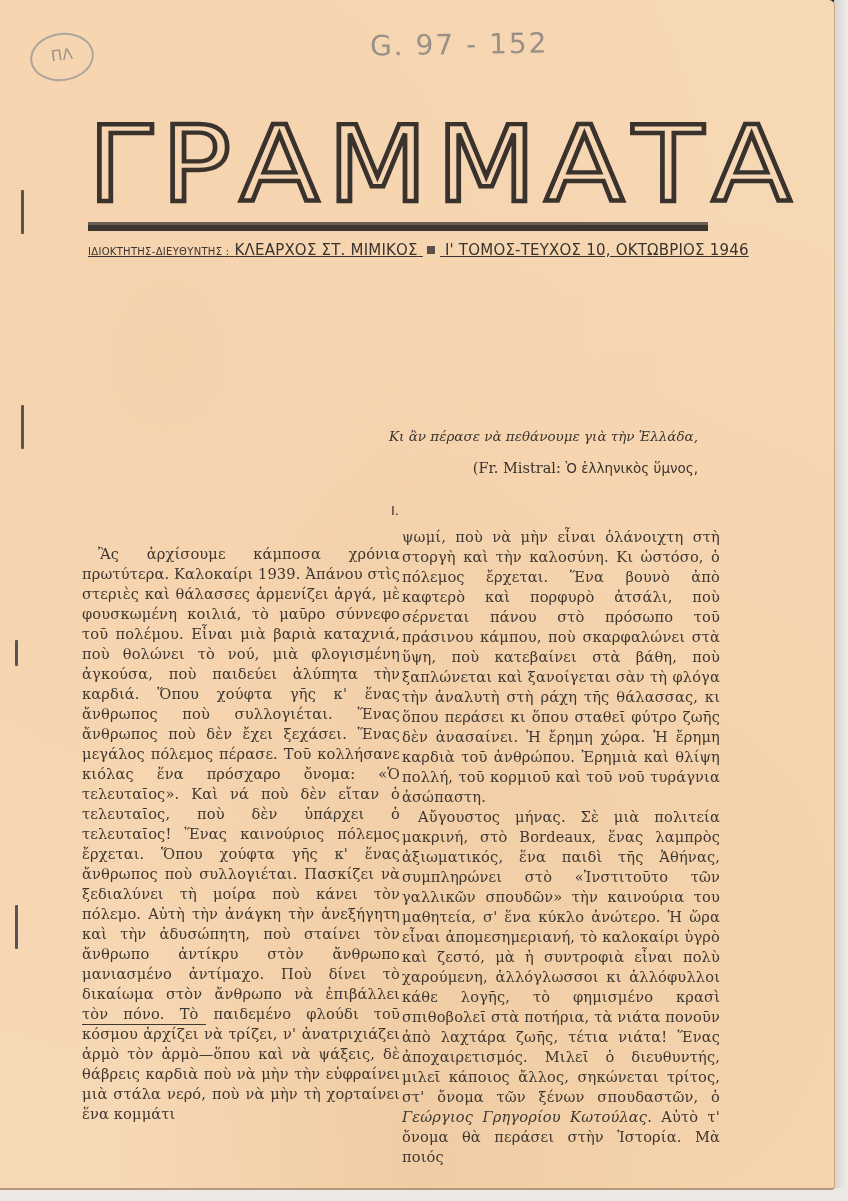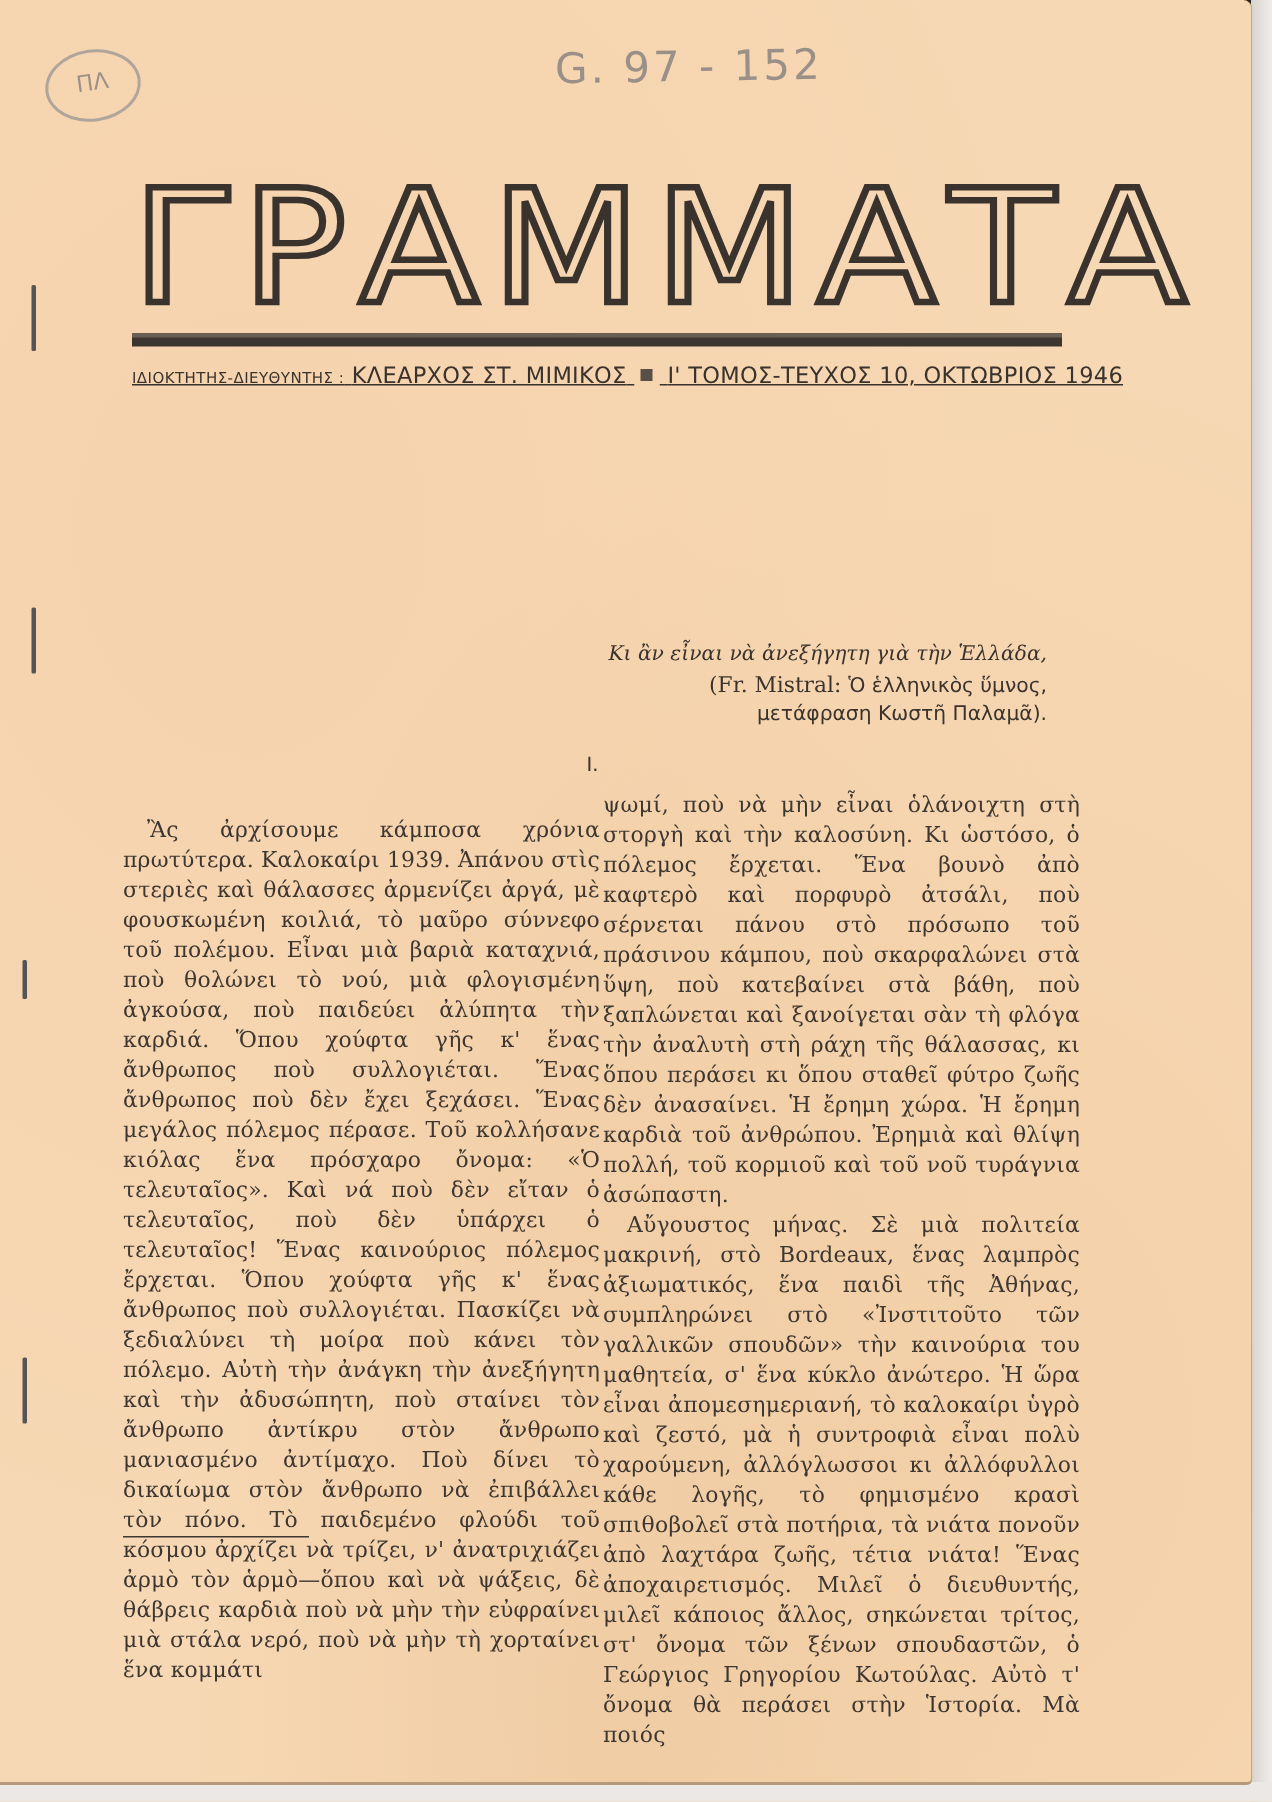--- a/index.html
+++ b/index.html
@@ -167,21 +167,21 @@
       color: #3a332d;
     }
     .epigraph .verse {
       font-style: italic;
       font-size: 13.5px;
       line-height: 17px;
     }
     .epigraph .cite1 {
       font-size: 14.5px;
       line-height: 19px;
-      margin-top: 3px;
+      margin-top: 14px;
     }
     .epigraph .cite1 .sans {
       font-family: "DejaVu Sans", sans-serif;
       font-size: 13.5px;
     }
     .epigraph .cite2 {
       font-family: "DejaVu Sans", sans-serif;
       font-size: 13.5px;
       line-height: 19px;
     }
@@ -204,21 +204,21 @@
       hyphens: manual;
       letter-spacing: 0.15px;
     }
     .col-left { left: 82px; margin-top: 17px; }
     .col-right { left: 402px; }
     .column p {
       margin: 0;
       text-indent: 16px;
     }
     .column p.cont { text-indent: 0; }
-    .column .it { }
+    .column .it { font-style: italic; }
     .footnote-rule {
       position: absolute;
       left: 82px;
       top: 1024px;
       width: 124px;
       height: 1px;
       background: #3e3731;
     }
     .footnote {
       position: absolute;
@@ -258,25 +258,24 @@
 
   <div class="issue-line">
     <span class="small">ΙΔΙΟΚΤΗΤΗΣ-ΔΙΕΥΘΥΝΤΗΣ :</span>
     <span class="big">ΚΛΕΑΡΧΟΣ ΣΤ. ΜΙΜΙΚΟΣ</span>
     <span class="bullet"></span>
     <span class="big">Ι' ΤΟΜΟΣ-ΤΕΥΧΟΣ 10, ΟΚΤΩΒΡΙΟΣ 1946</span>
   </div>
 
 
   <div class="epigraph">
-    <div class="verse">Κι ἂν εἶναι νὰ ἀνεξήγητη γιὰ τὴν Ἑλλάδα,</div>
+    <div class="verse">Κι ἂν πέρασε νὰ πεθάνουμε γιὰ τὴν Ἑλλάδα,</div>
     <div class="cite1">
       <span>(Fr. Mistral: </span><span class="sans">Ὁ ἑλληνικὸς ὕμνος,</span>
     </div>
-    <div class="cite2">μετάφραση Κωστῆ Παλαμᾶ).</div>
   </div>
 
   <div class="section-num">Ι.</div>
 
   <div class="column col-left">
     <p>Ἂς ἀρχίσουμε κάμποσα χρόνια πρωτύτερα. Καλοκαίρι 1939. Ἀπάνου στὶς στεριὲς καὶ θάλασσες ἀρμενίζει ἀργά, μὲ φουσκωμένη κοιλιά, τὸ μαῦρο σύννεφο τοῦ πολέμου. Εἶναι μιὰ βαριὰ καταχνιά, ποὺ θολώνει τὸ νού, μιὰ φλογισμένη ἀγκούσα, ποὺ παιδεύει ἀλύπητα τὴν καρδιά. Ὅπου χούφτα γῆς κ' ἕνας ἄνθρωπος ποὺ συλλογιέται. Ἕνας ἄνθρωπος ποὺ δὲν ἔχει ξεχάσει. Ἕνας μεγάλος πόλεμος πέρασε. Τοῦ κολλήσανε κιόλας ἕνα πρόσχαρο ὄνομα: «Ὁ τελευταῖος». Καὶ νά ποὺ δὲν εἴταν ὁ τελευταῖος, ποὺ δὲν ὑπάρχει ὁ τελευταῖος! Ἕνας καινούριος πόλεμος ἔρχεται. Ὅπου χούφτα γῆς κ' ἕνας ἄνθρωπος ποὺ συλλογιέται. Πασκίζει νὰ ξεδιαλύνει τὴ μοίρα ποὺ κάνει τὸν πόλεμο. Αὐτὴ τὴν ἀνάγκη τὴν ἀνεξήγητη καὶ τὴν ἀδυσώπητη, ποὺ σταίνει τὸν ἄνθρωπο ἀντίκρυ στὸν ἄνθρωπο μανιασμένο ἀντίμαχο. Ποὺ δίνει τὸ δικαίωμα στὸν ἄνθρωπο νὰ ἐπιβάλλει τὸν πόνο. Τὸ παιδεμένο φλούδι τοῦ κόσμου ἀρχίζει νὰ τρίζει, ν' ἀνατριχιάζει ἀρμὸ τὸν ἁρμὸ—ὅπου καὶ νὰ ψάξεις, δὲ θάβρεις καρδιὰ ποὺ νὰ μὴν τὴν εὐφραίνει μιὰ στάλα νερό, ποὺ νὰ μὴν τὴ χορταίνει ἕνα κομμάτι</p>
   </div>
 
   <div class="column col-right">
     <p class="cont">ψωμί, ποὺ νὰ μὴν εἶναι ὁλάνοιχτη στὴ στοργὴ καὶ τὴν καλοσύνη. Κι ὡστόσο, ὁ πόλεμος ἔρχεται. Ἕνα βουνὸ ἀπὸ καφτερὸ καὶ πορφυρὸ ἀτσάλι, ποὺ σέρνεται πάνου στὸ πρόσωπο τοῦ πράσινου κάμπου, ποὺ σκαρφαλώνει στὰ ὕψη, ποὺ κατεβαίνει στὰ βάθη, ποὺ ξαπλώνεται καὶ ξανοίγεται σὰν τὴ φλόγα τὴν ἀναλυτὴ στὴ ράχη τῆς θάλασσας, κι ὅπου περάσει κι ὅπου σταθεῖ φύτρο ζωῆς δὲν ἀνασαίνει. Ἡ ἔρημη χώρα. Ἡ ἔρημη καρδιὰ τοῦ ἀνθρώπου. Ἐρημιὰ καὶ θλίψη πολλή, τοῦ κορμιοῦ καὶ τοῦ νοῦ τυράγνια ἀσώπαστη.</p>

